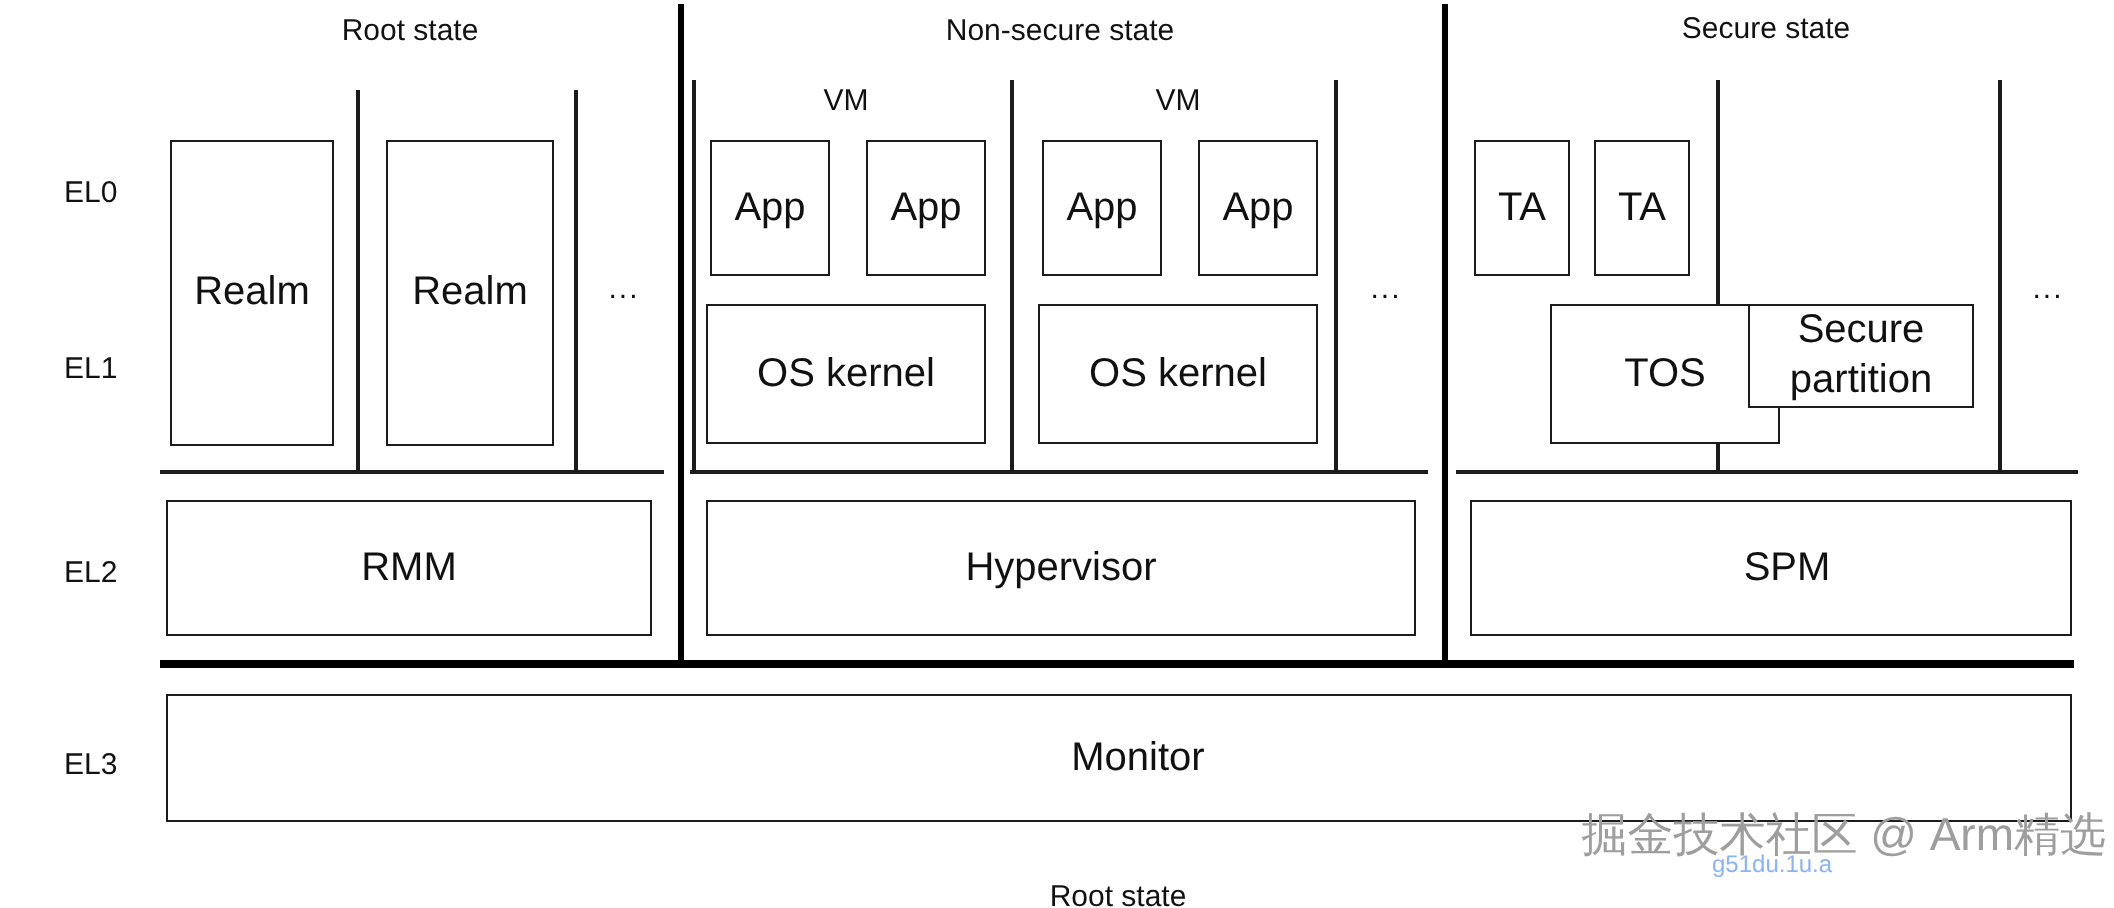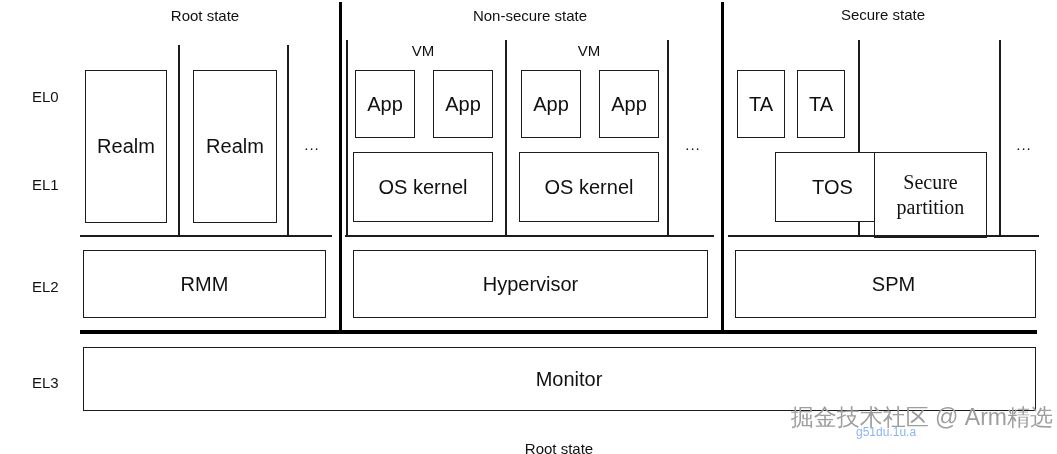--- a/index.html
+++ b/index.html
@@ -88,21 +88,21 @@
   <div class="ellipsis center" style="left:676px; top:136px; width:34px;">...</div>
   <div class="hline" style="left:345px; top:235px; width:369px;"></div>
   <div class="box" style="left:353px; top:250px; width:355px; height:68px;">Hypervisor</div>
 
   <div class="box" style="left:737px; top:70px; width:48px; height:68px;">TA</div>
   <div class="box" style="left:797px; top:70px; width:48px; height:68px;">TA</div>
   <div class="vline" style="left:858px; top:40px; height:196px;"></div>
   <div class="vline" style="left:999px; top:40px; height:196px;"></div>
 
   <div class="box" style="left:735px; top:152px; width:115px; height:70px;margin-left:40px;">TOS</div>
-  <div class="box" style="left:874px; top:152px; width:113px; height:86px;font-family:Liberation Serif, serif;">
+  <div class="box" style="left:874px; top:152px; width:113px; height:52px;">
     <span class="wrap-narrow">Secure partition</span>
   </div>
 
   <div class="ellipsis center" style="left:1006px; top:136px; width:36px;">...</div>
   <div class="hline" style="left:728px; top:235px; width:311px;"></div>
   <div class="box" style="left:735px; top:250px; width:301px; height:68px;padding-left:16px;">SPM</div>
 
   <div class="hsep" style="left:80px; top:330px; width:957px;"></div>
   <div class="box" style="left:83px; top:347px; width:953px; height:64px;padding-left:19px;">Monitor</div>
   <div class="lbl center" style="left:399px; top:430px; width:320px;margin-top:10px;">Root state</div>

